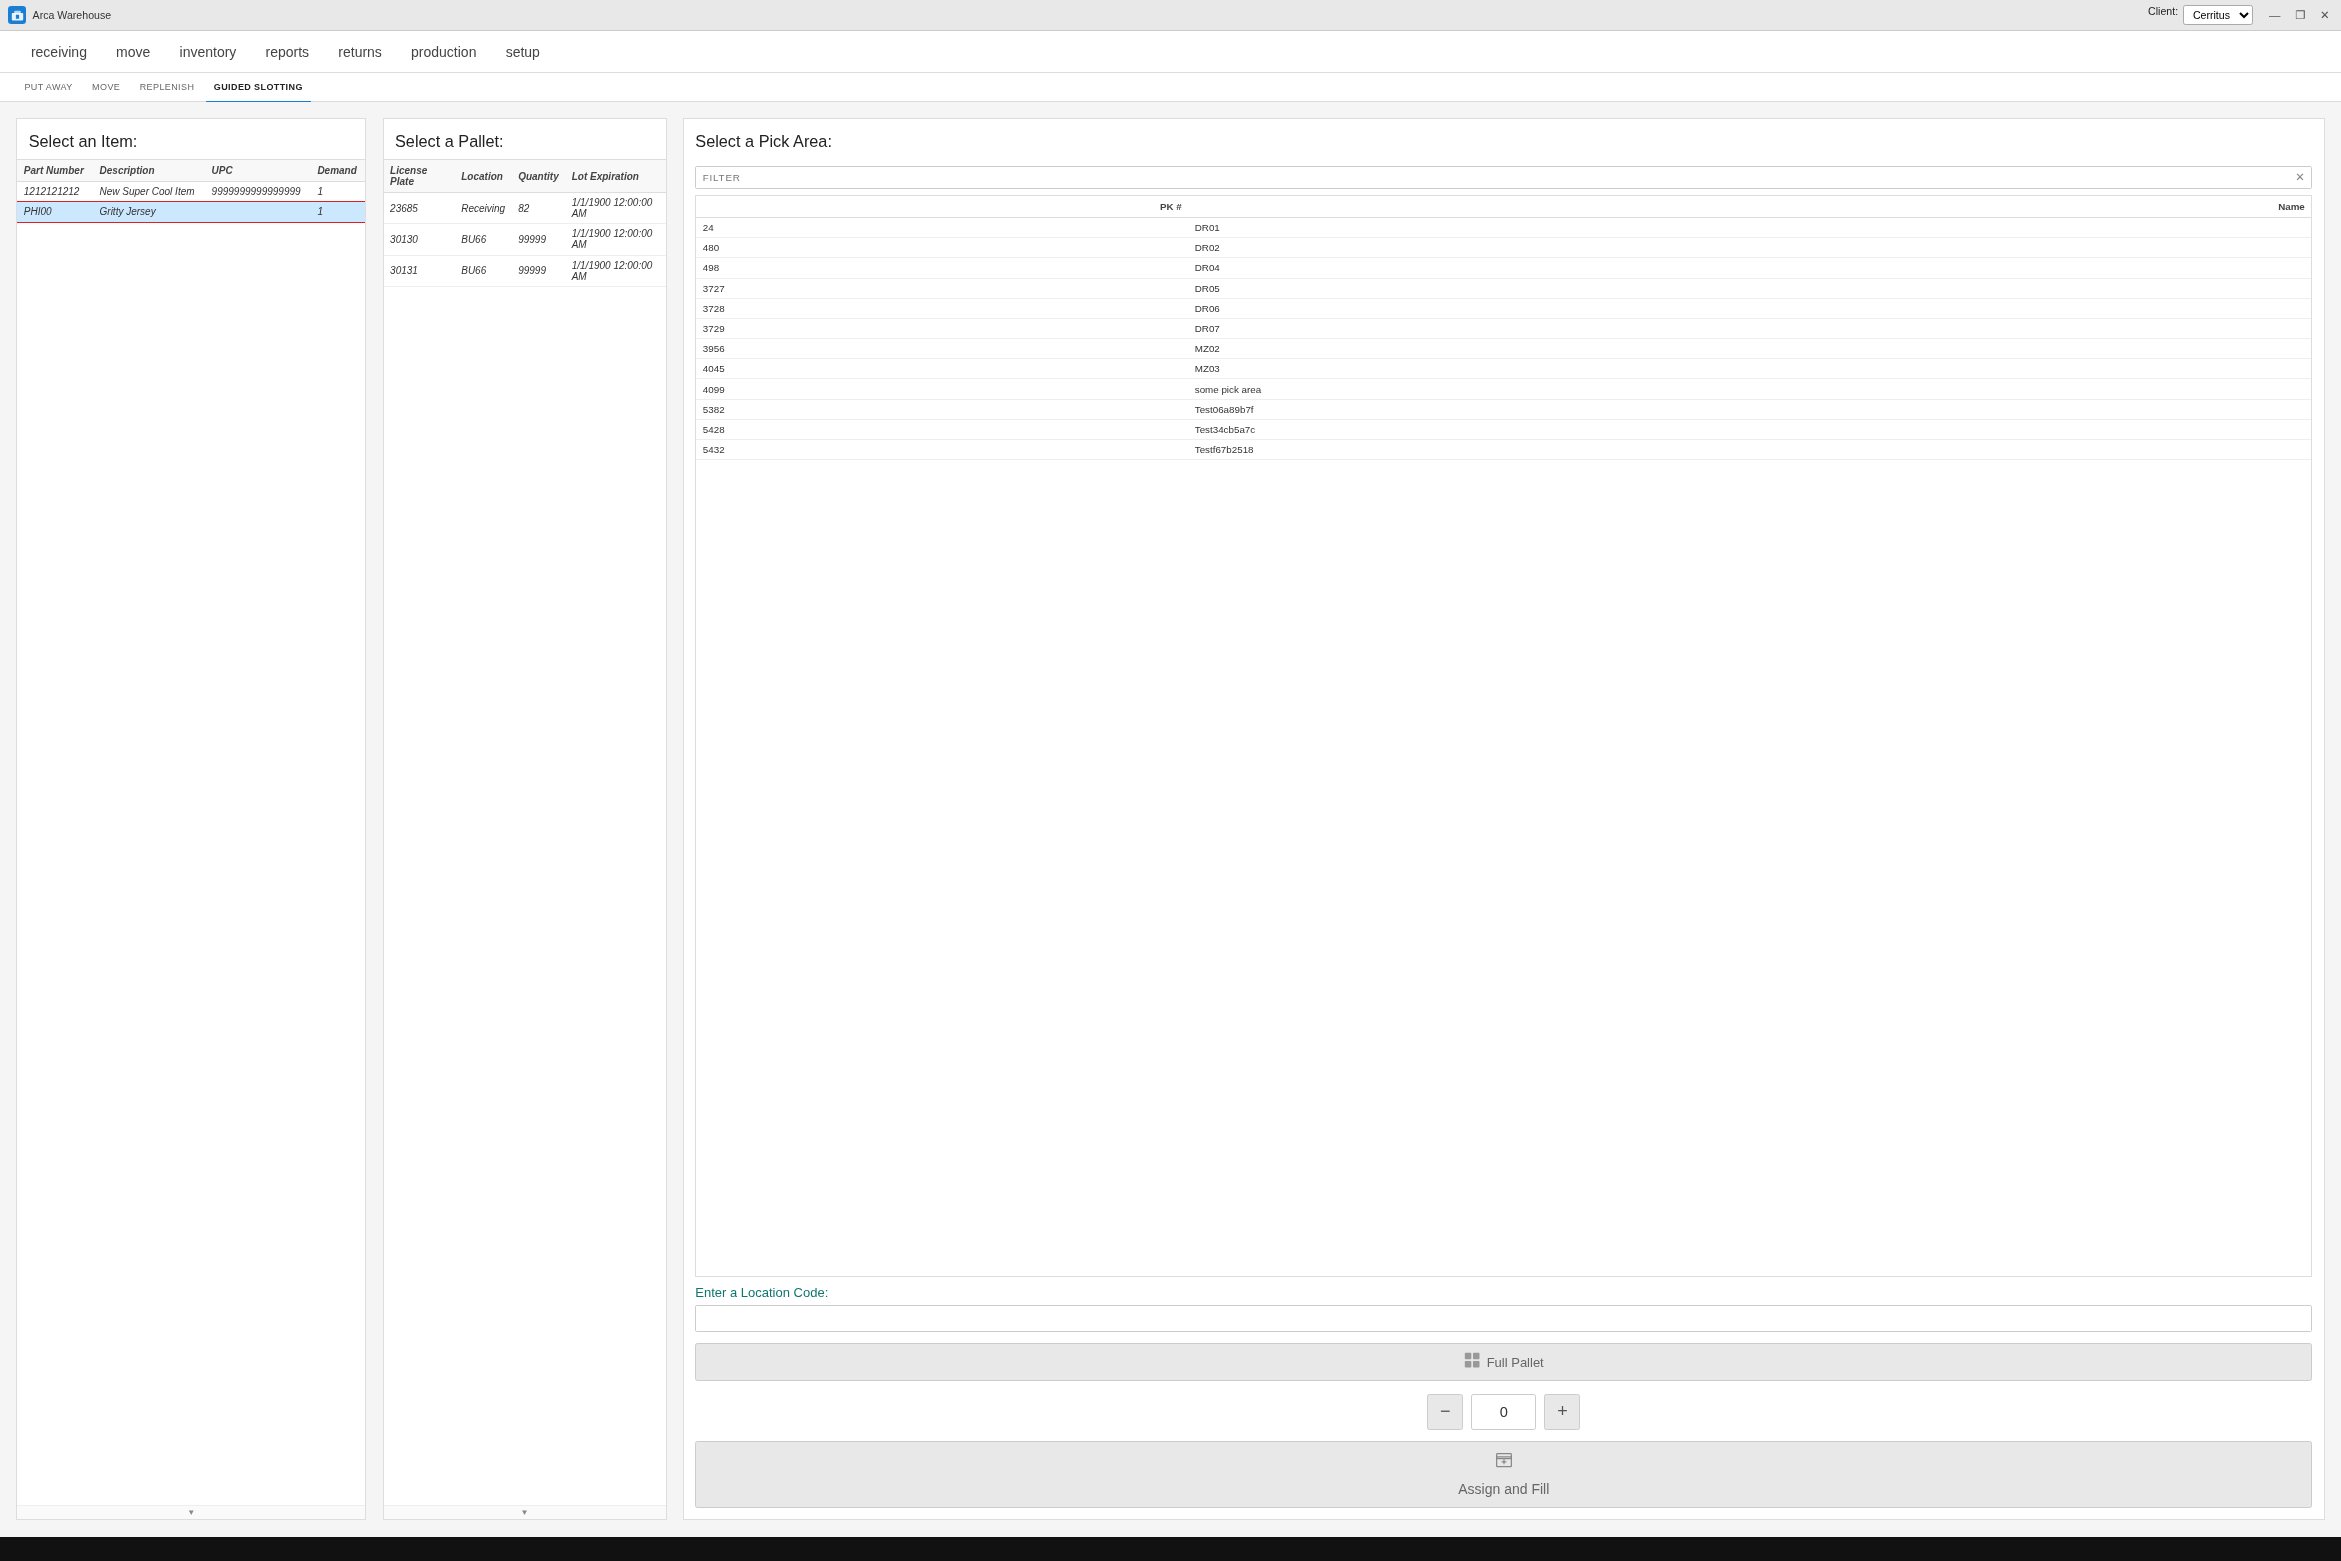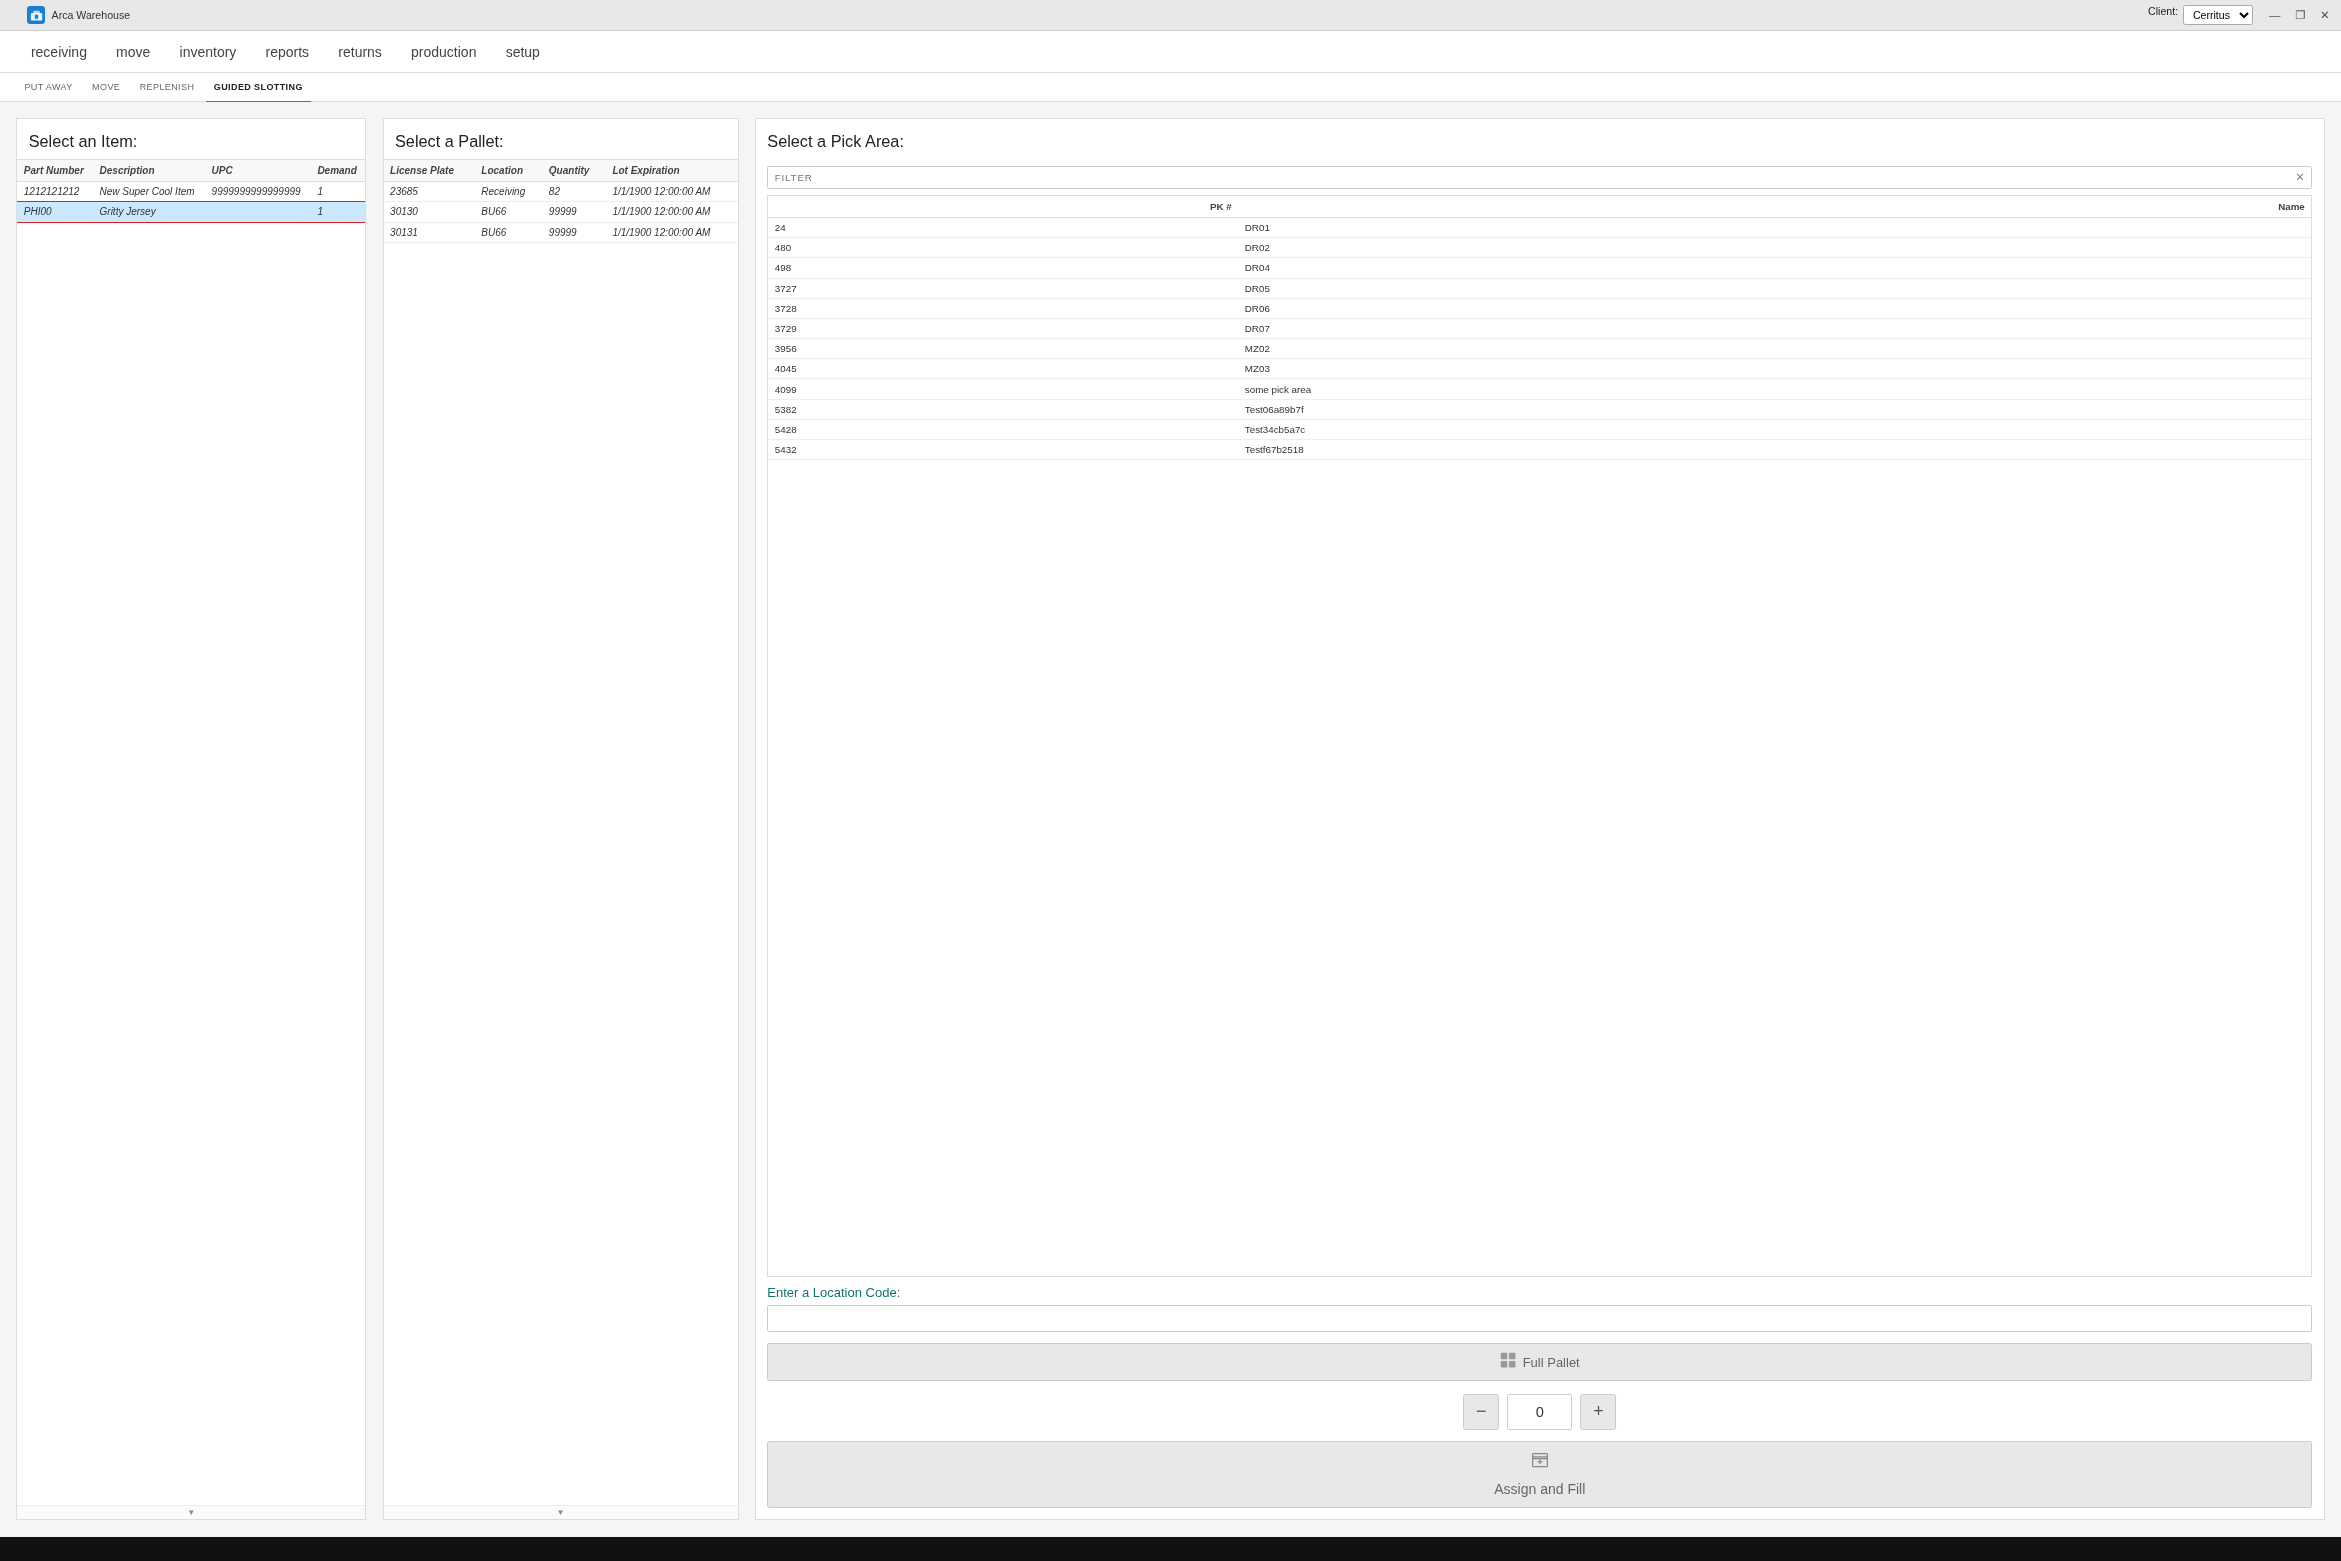--- a/index.html
+++ b/index.html
@@ -21,21 +21,20 @@
       align-items: center;
       justify-content: space-between;
       padding: 4.9px 8.1px;
       height: 31px;
       flex-shrink: 0;
     }
     #titlebar-left {
       display: flex;
       align-items: center;
       gap: 6.5px;
-      margin-left: 19px;
     }
     #app-icon {
       width: 18px;
       height: 18px;
       background: #1a7fd4;
       border-radius: 3.3px;
       display: flex;
       align-items: center;
       justify-content: center;
       color: white;
@@ -142,21 +141,21 @@
       flex-direction: column;
       overflow: hidden;
     }
 
     #panel-item {
       width: 350px;
       flex-shrink: 0;
     }
 
     #panel-pallet {
-      width: 356px;
+      width: 284px;
       flex-shrink: 0;
     }
 
     #panel-pick {
       flex: 1;
       min-width: 342px;
     }
 
     .panel-title {
       font-size: 16.3px;

